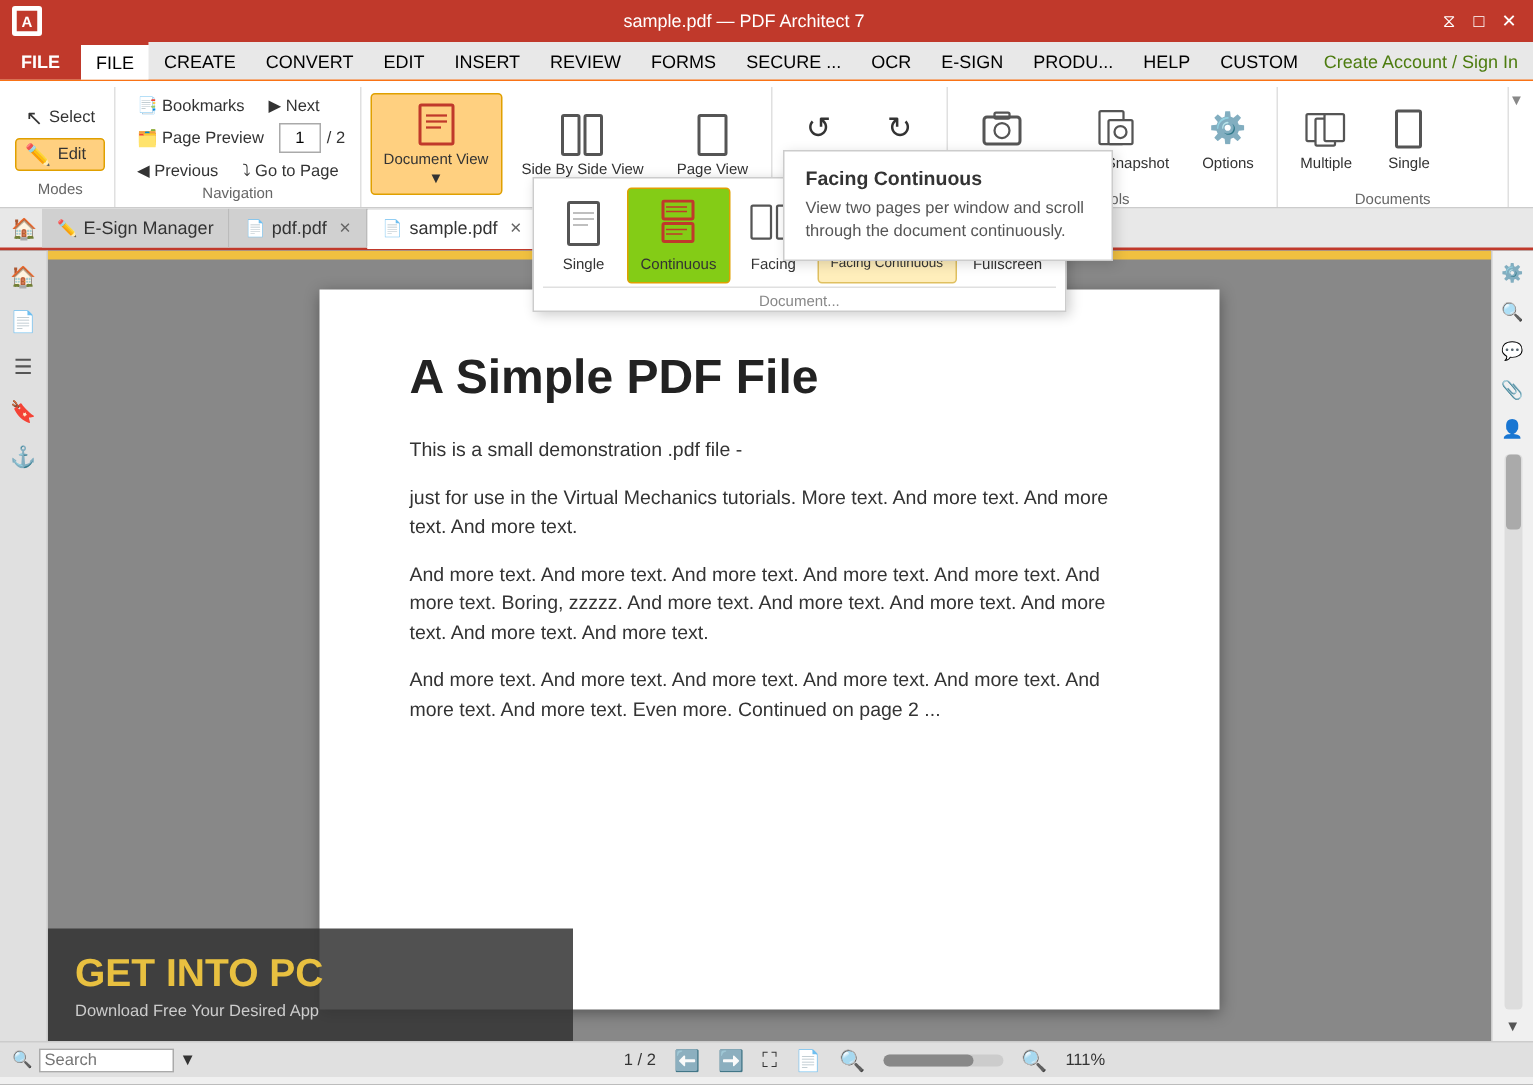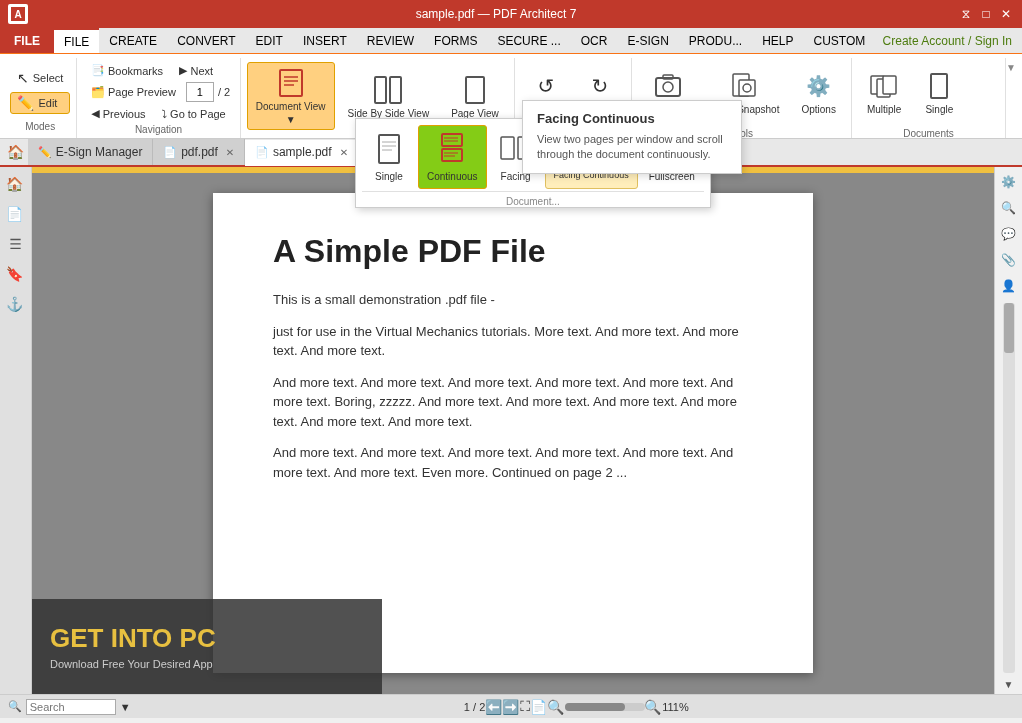--- a/index.html
+++ b/index.html
@@ -279,21 +279,21 @@
     .pdf-text { font-size: 13px; color: #333; line-height: 1.5; margin-bottom: 12px; }
 
     
     .watermark {
       position: absolute;
       bottom: 0;
       left: 0;
       width: 350px;
       background: rgba(50,50,50,0.85);
       color: white;
-      padding: 24px 18px;
+      padding: 14px 18px;
     }
     .watermark-title { font-size: 26px; font-weight: bold; margin-bottom: 4px; }
     .watermark-title span { color: #e8c040; }
     .watermark-sub { font-size: 11px; color: #ccc; }
 
     
     .status-bar {
       height: 24px;
       background: #e0e0e0;
       border-top: 1px solid #ccc;
@@ -664,21 +664,21 @@
   </div>
 </div>
 
 <div class="status-bar">
   <div class="status-search">
     <span>🔍</span>
     <input type="text" style="width: 90px; height: 16px; font-size: 11px; border: 1px solid rgb(170, 170, 170); padding: 0px 3px;" placeholder="Search">
     <span style="cursor:pointer;">▼</span>
   </div>
 
-  <div style="flex:1;display:flex;align-items:center;justify-content:center;gap:0;">
+  <div style="flex:1;display:flex;align-items:center;justify-content:center;gap:12px;">
     <span>
       <span>1</span> / <span>2</span>
     </span>
     <span style="cursor:pointer;font-size:14px;">⬅️</span>
     <span style="cursor:pointer;font-size:14px;">➡️</span>
     <span style="cursor:pointer;font-size:14px;">⛶</span>
     <span style="cursor:pointer;font-size:14px;">📄</span>
     <span style="cursor:pointer;font-size:14px;">🔍</span>
     <div style="width:80px;height:8px;background:#ccc;border-radius:4px;position:relative;">
       <div style="width:60px;height:8px;background:#888;border-radius:4px;"></div>

